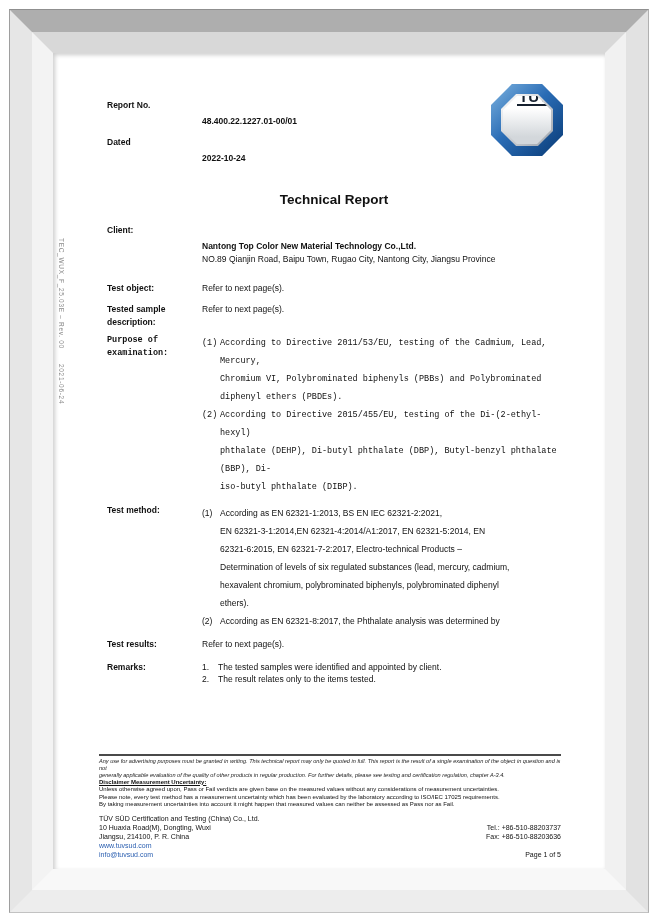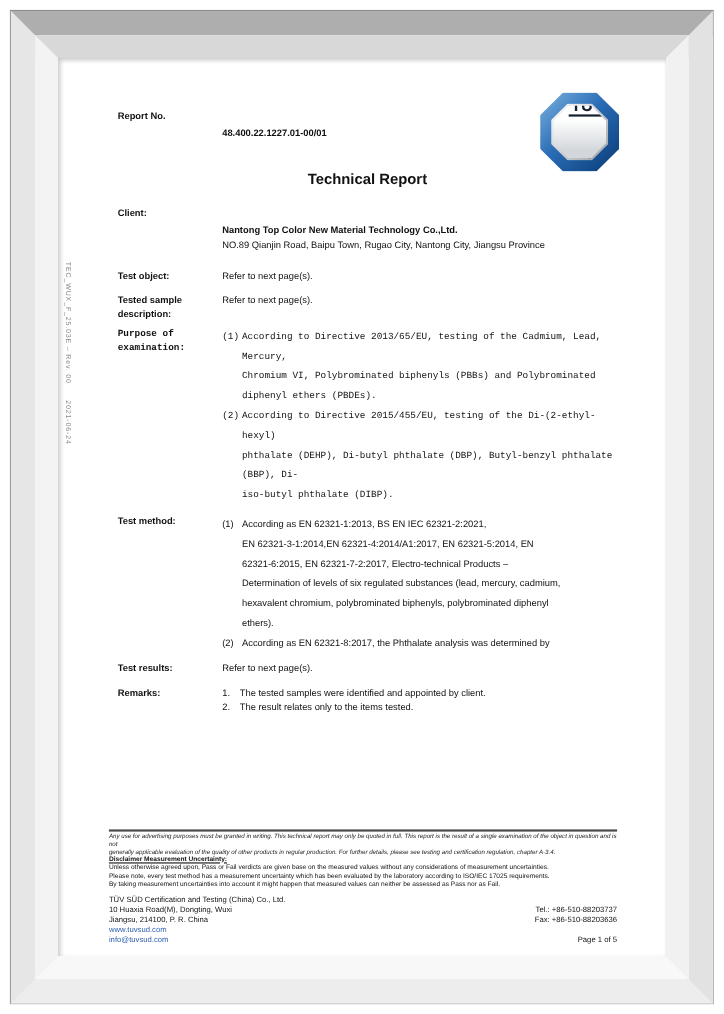--- a/index.html
+++ b/index.html
@@ -57,20 +57,24 @@
 <div class="bevel-b"></div>
 
 <div class="page">
 
   <div class="content">
 
     <div class="row">
       <div class="lbl">Report No.</div>
       <div class="val bold">48.400.22.1227.01-00/01</div>
     </div>
+    <div class="row mt8">
+      <div class="lbl">Dated</div>
+      <div class="val bold">2022-10-24</div>
+    </div>
 
     <div class="title">Technical Report</div>
 
     <div class="row mt17">
       <div class="lbl">Client:</div>
       <div class="val">
         <div class="bold">Nantong Top Color New Material Technology Co.,Ltd.</div>
         <div>NO.89 Qianjin Road, Baipu Town, Rugao City, Nantong City, Jiangsu Province</div>
       </div>
     </div>
@@ -92,21 +96,21 @@
 
     <div class="row mt5">
       <div class="lbl">
         <div>Purpose of</div>
         <div>examination:</div>
       </div>
       <div class="val list">
         <div class="num-item">
           <div class="num">(1)</div>
           <div class="itxt">
-            <div>According to Directive 2013/65/EU, testing of the Cadmium, Lead, Mercury,</div>
+            <div>According to Directive 2011/53/EU, testing of the Cadmium, Lead, Mercury,</div>
             <div>Chromium VI, Polybrominated biphenyls (PBBs) and Polybrominated</div>
             <div>diphenyl ethers (PBDEs).</div>
           </div>
         </div>
         <div class="num-item">
           <div class="num">(2)</div>
           <div class="itxt">
             <div>According to Directive 2015/455/EU, testing of the Di-(2-ethyl-hexyl)</div>
             <div>phthalate (DEHP), Di-butyl phthalate (DBP), Butyl-benzyl phthalate (BBP), Di-</div>
             <div>iso-butyl phthalate (DIBP).</div>

